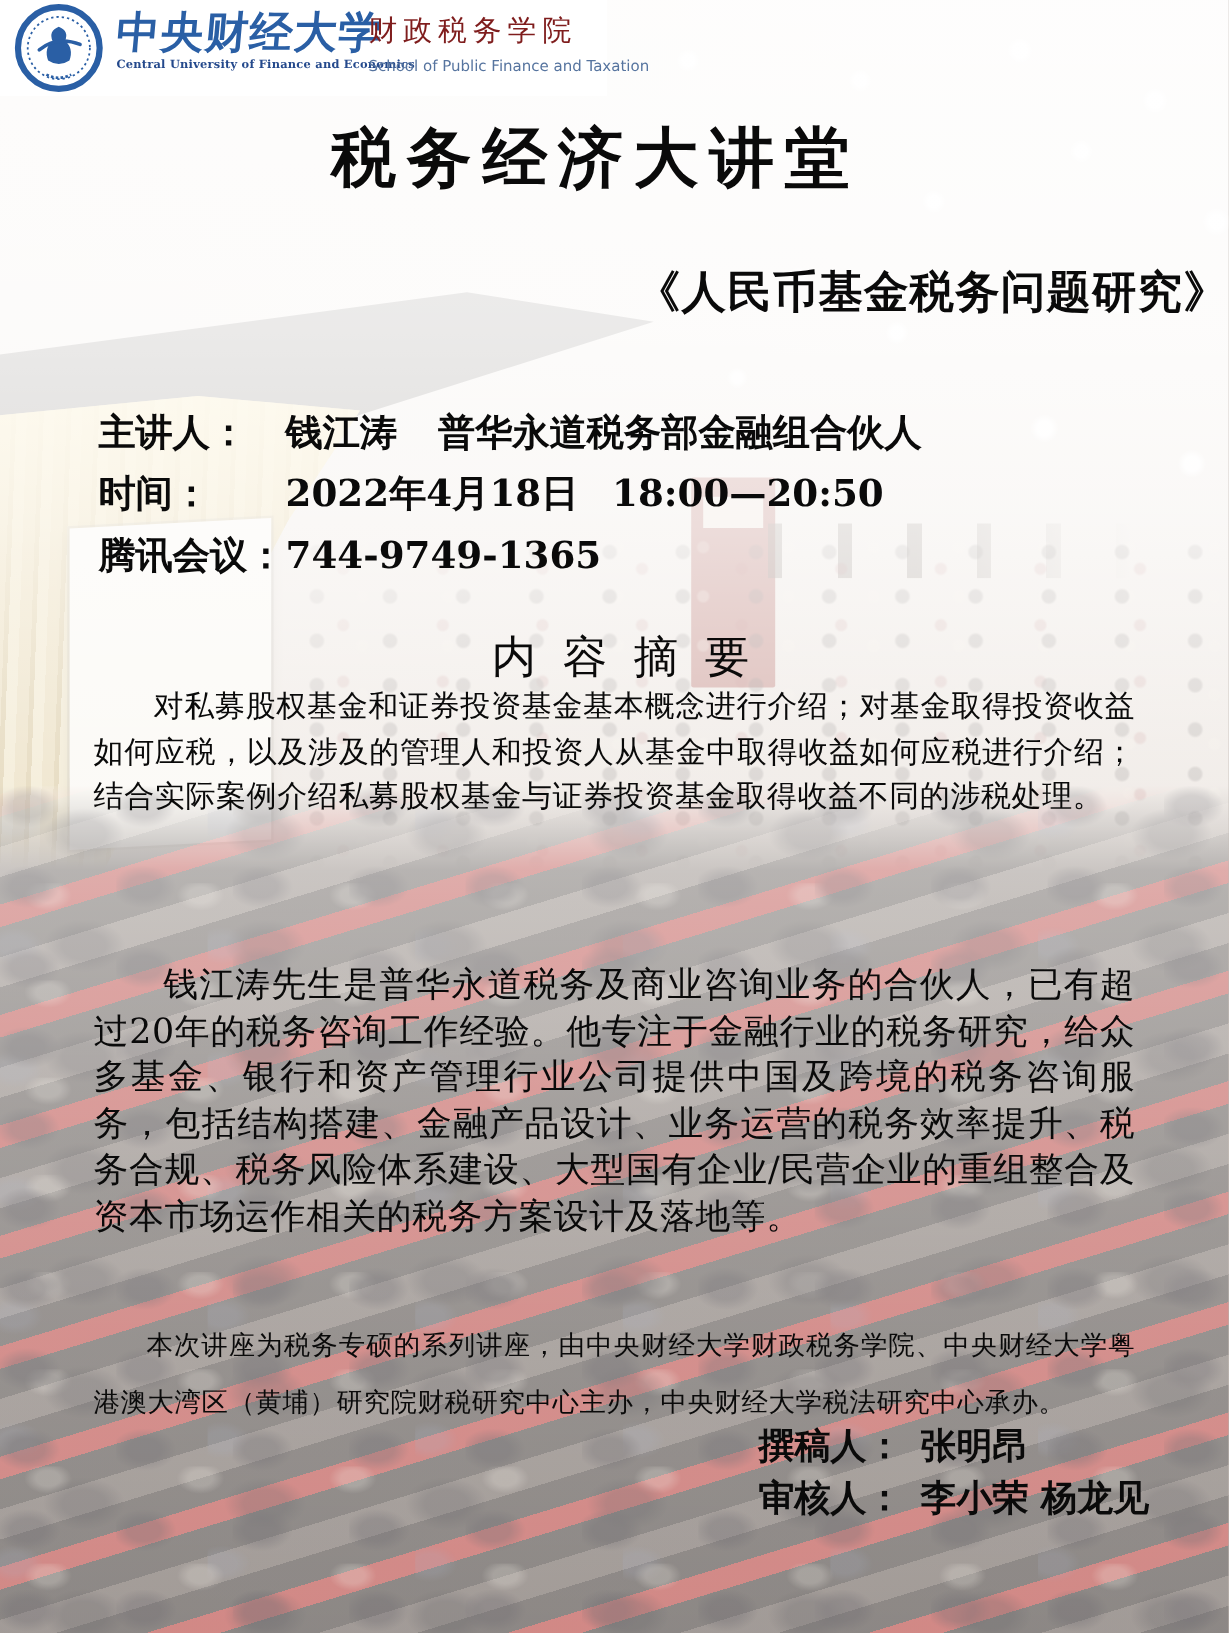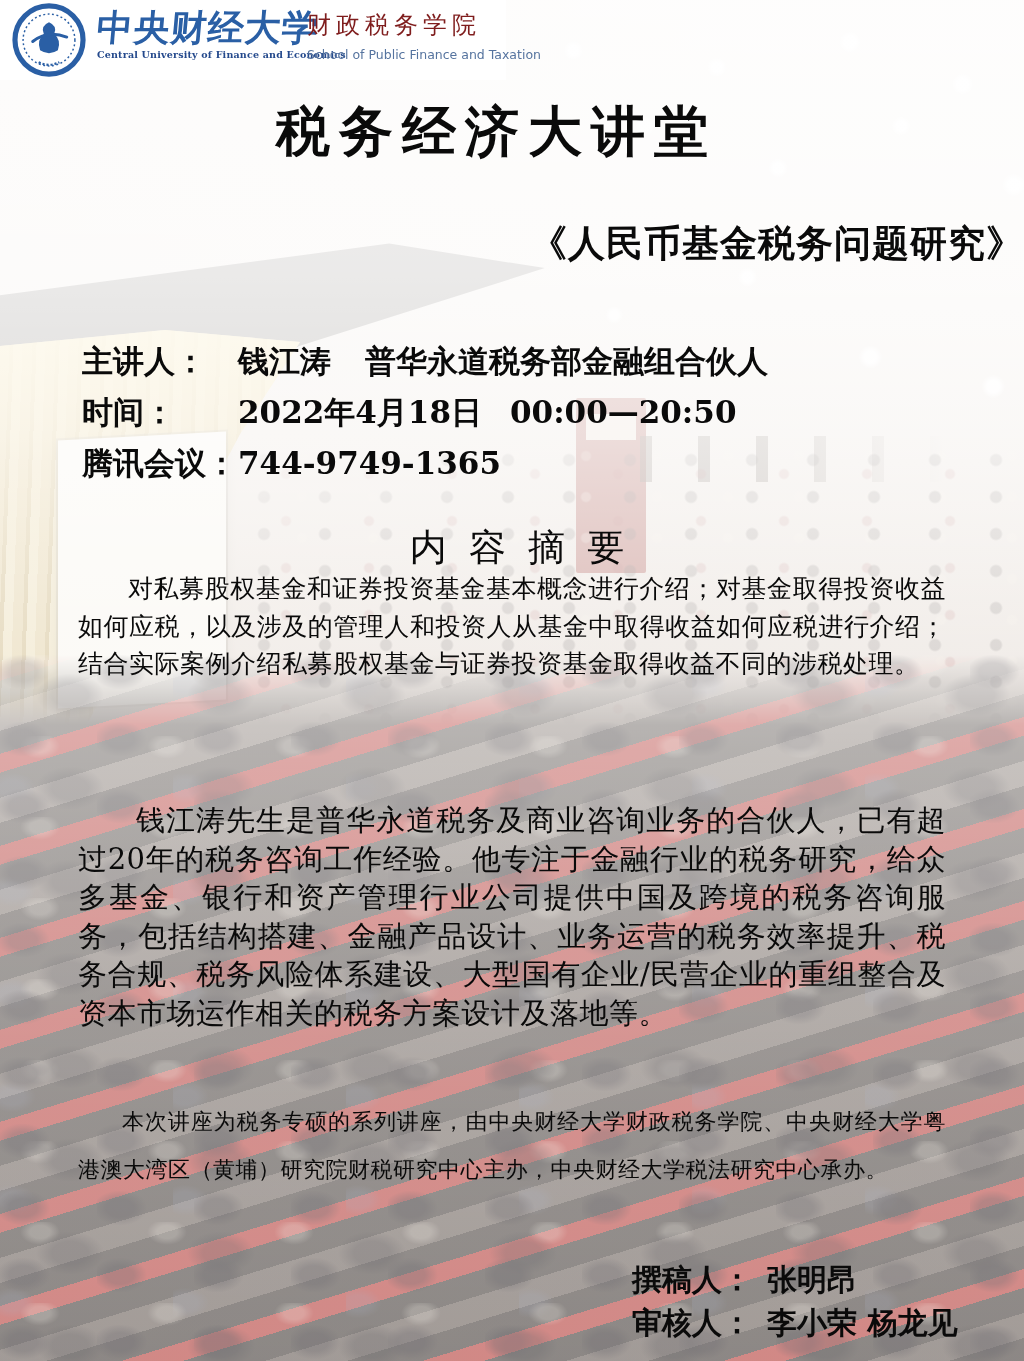--- a/index.html
+++ b/index.html
@@ -120,21 +120,21 @@
 
   .abstract-heading { position:absolute; left:0; right:0; top:523px; text-align:center;
     font-size:37px; font-weight:normal; letter-spacing:.6em; padding-left:calc(.6em + 10px);
     white-space:nowrap; }
   .para { position:absolute; left:78px; width:868px; text-align:justify;
     text-indent:2em; letter-spacing:.5px; }
   .abstract-body { top:570px; font-size:25px; line-height:37.5px; }
   .bio { top:801px; font-size:29px; line-height:38.5px; }
   .organizer { top:1098px; font-size:22px; line-height:48px; }
 
-  .credits { position:absolute; left:632px; top:1258px; font-size:30px;
+  .credits { position:absolute; left:632px; top:1184px; font-size:30px;
     font-weight:bold; }
   .credit-row { line-height:43px; white-space:nowrap; }
   .credit-val { margin-left:15px; }
 </style>
 </head>
 <body>
 
 <div class="poster">
 
   <div class="bg" aria-hidden="true">
@@ -174,21 +174,21 @@
   </header>
 
   <h1 class="title">税务经济大讲堂</h1>
   <h2 class="subtitle">《人民币基金税务问题研究》</h2>
 
   <section class="info">
     <div class="info-row">
       <span class="info-label">主讲人：</span><span>钱江涛</span><span class="info-org">普华永道税务部金融组合伙人</span>
     </div>
     <div class="info-row">
-      <span class="info-label">时间：</span><span>2022年4月18日</span><span class="info-range">00:00—20:50</span>
+      <span class="info-label">时间：</span><span>2022年4月18日</span><span class="info-range">18:00—20:50</span>
     </div>
     <div class="info-row">
       <span class="info-label">腾讯会议：</span><span>744-9749-1365</span>
     </div>
   </section>
 
   <h3 class="abstract-heading">内容摘要</h3>
   <p class="para abstract-body">对私募股权基金和证券投资基金基本概念进行介绍；对基金取得投资收益如何应税，以及涉及的管理人和投资人从基金中取得收益如何应税进行介绍；结合实际案例介绍私募股权基金与证券投资基金取得收益不同的涉税处理。</p>
 
   <p class="para bio">钱江涛先生是普华永道税务及商业咨询业务的合伙人，已有超过20年的税务咨询工作经验。他专注于金融行业的税务研究，给众多基金、银行和资产管理行业公司提供中国及跨境的税务咨询服务，包括结构搭建、金融产品设计、业务运营的税务效率提升、税务合规、税务风险体系建设、大型国有企业/民营企业的重组整合及资本市场运作相关的税务方案设计及落地等。</p>

